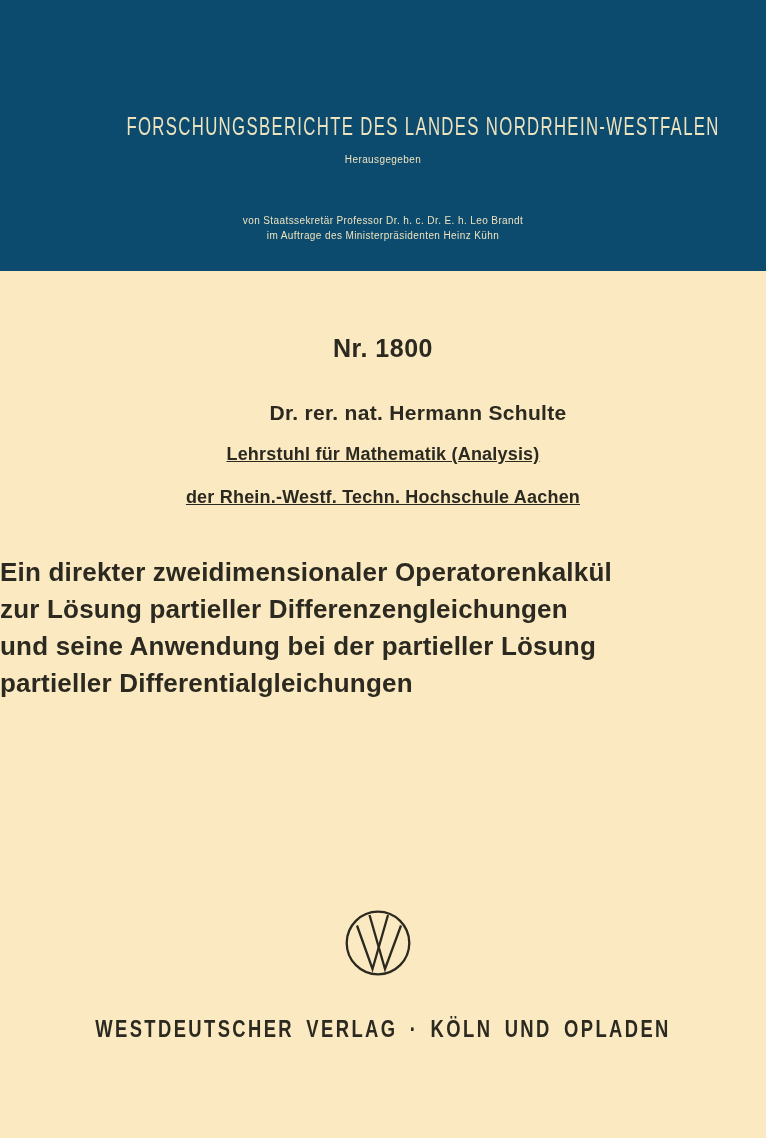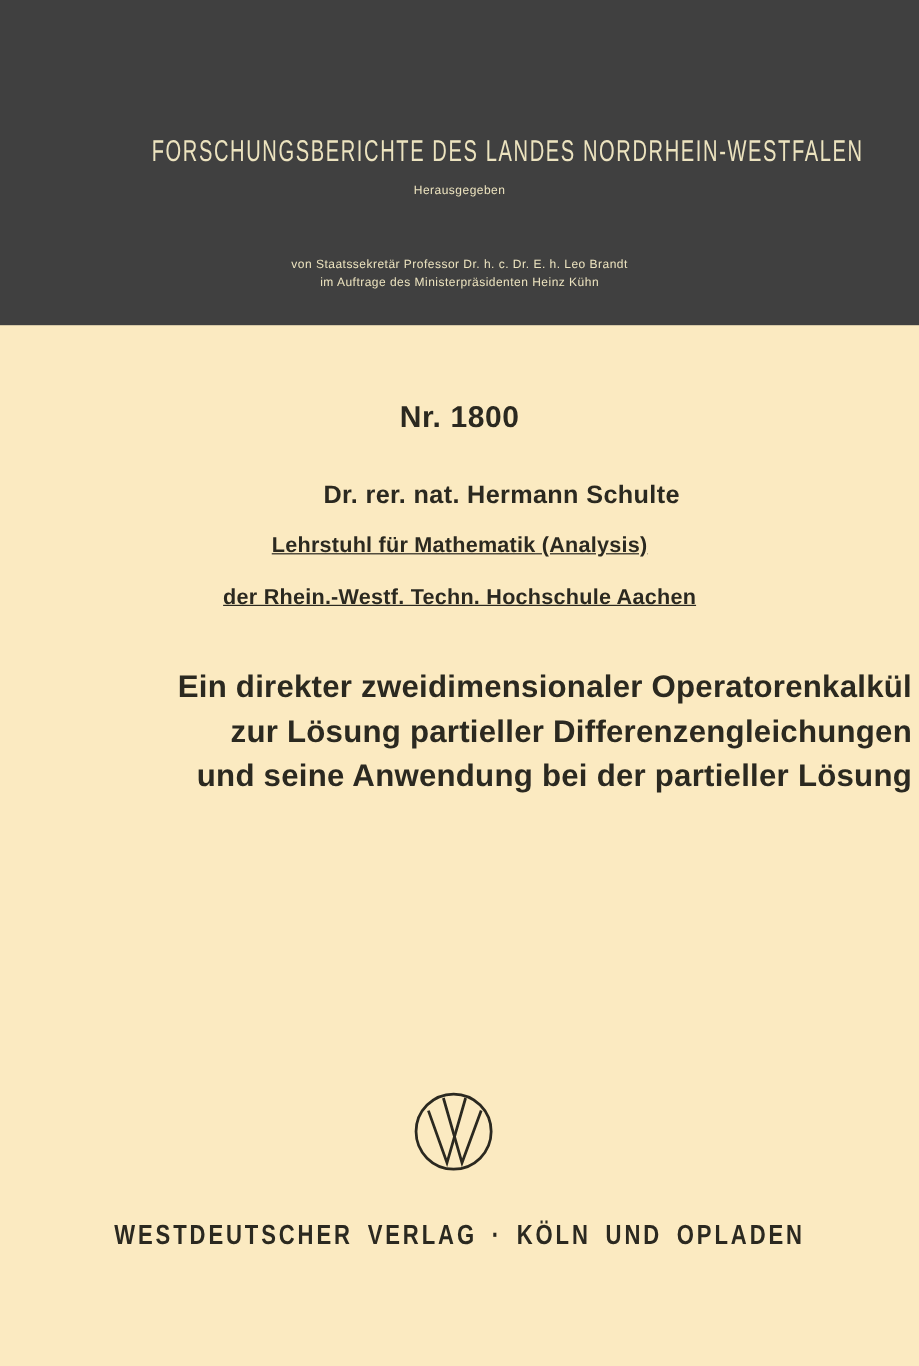--- a/index.html
+++ b/index.html
@@ -10,21 +10,21 @@
     position: relative;
     overflow: hidden;
   }
   .page {
     position: absolute; top: 0; left: 0;
     width: 766px; height: 1138px;
   }
   .band {
     position: absolute; top: 0; left: 0;
     width: 766px; height: 271px;
-    background: #404040;
+    background: #0c4a6e;
   }
   .cline {
     position: absolute; left: 0; width: 766px;
     text-align: center; white-space: nowrap;
   }
   .band-text { color: #ece3bf; }
   .ink { color: #2b2920; }
 
   .series-title {
     top: 112px;
@@ -51,21 +51,21 @@
     font-weight: bold;
     letter-spacing: 0.3px;
     padding-left: 35px;
   }
   .affil { font-size: 18px; font-weight: bold; letter-spacing: 0.2px; text-decoration: underline; }
   .affil-1 { top: 444px; }
   .affil-2 { top: 487px; }
 
   .title-block {
     position: absolute; top: 554px; left: 0; width: 760px;
-    text-align: right;
+    text-align: left;
     font-size: 26px;
     font-weight: bold;
     line-height: 37px;
     letter-spacing: 0.2px;
   }
   .title-block div { white-space: nowrap; }
 
   .logo {
     position: absolute;
     left: 345px; top: 910px;
@@ -97,20 +97,21 @@
   <div class="cline report-number ink">Nr. 1800</div>
 
   <div class="cline author-name ink">Dr. rer. nat. Hermann Schulte</div>
   <div class="cline affil affil-1 ink">Lehrstuhl für Mathematik (Analysis)</div>
   <div class="cline affil affil-2 ink">der Rhein.-Westf. Techn. Hochschule Aachen</div>
 
   <div class="title-block ink">
     <div>Ein direkter zweidimensionaler Operatorenkalkül</div>
     <div>zur Lösung partieller Differenzengleichungen</div>
     <div>und seine Anwendung bei der partieller Lösung</div>
+    <div>partieller Differentialgleichungen</div>
   </div>
 
   <svg class="logo" viewBox="0 0 66 66" aria-hidden="true">
     <circle cx="33" cy="33" r="31.3" fill="none" stroke="#2b2920" stroke-width="2.3"></circle>
     <polyline points="12,15.5 27.5,59 43,5" fill="none" stroke="#2b2920" stroke-width="2.3" stroke-linejoin="miter"></polyline>
     <polyline points="24.5,5 40,59 56,15.5" fill="none" stroke="#2b2920" stroke-width="2.3" stroke-linejoin="miter"></polyline>
   </svg>
 
   <div class="cline imprint ink">WESTDEUTSCHER VERLAG · KÖLN UND OPLADEN</div>
 

